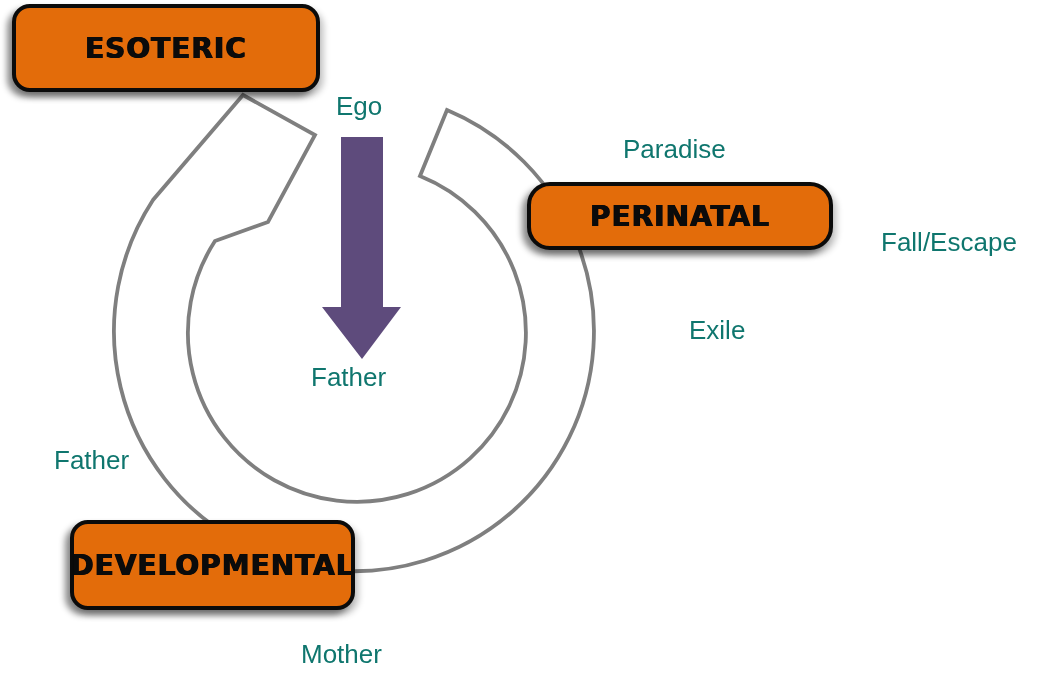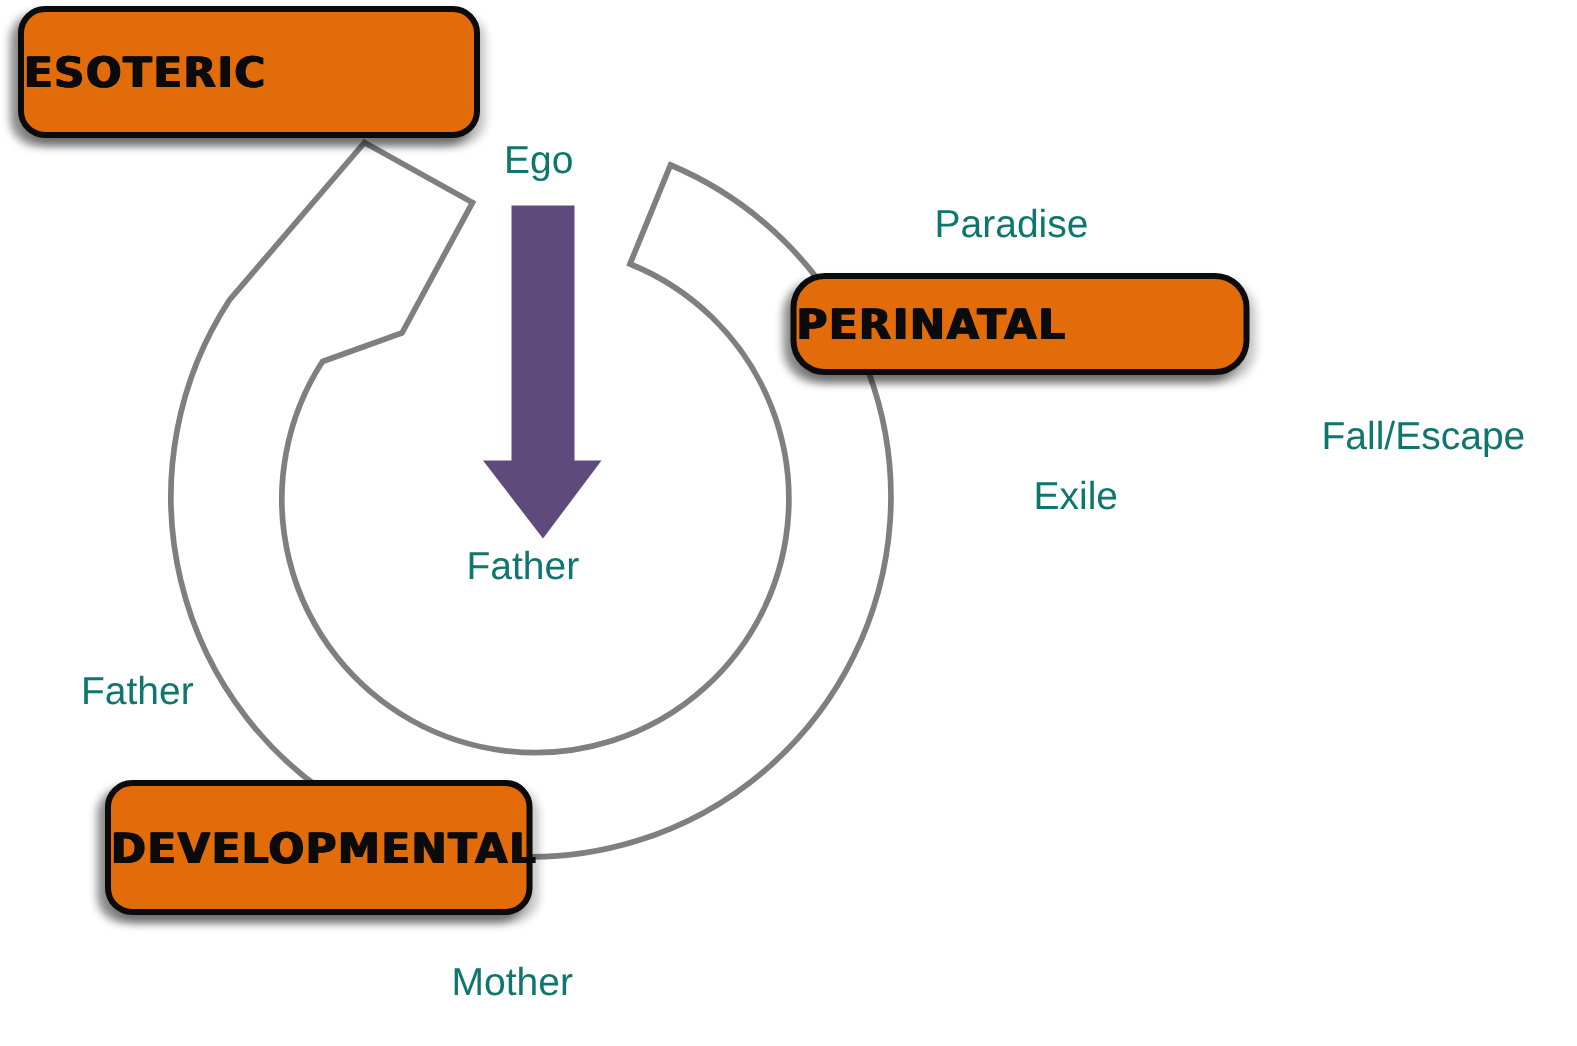--- a/index.html
+++ b/index.html
@@ -27,21 +27,21 @@
   }
   .box {
     position: absolute;
     box-sizing: border-box;
     background: #E36C0A;
     border: 4px solid #0b0b0b;
     border-radius: 18px;
     box-shadow: -5px 5px 6px rgba(0,0,0,0.45), 4px 5px 6px rgba(0,0,0,0.22);
     display: flex;
     align-items: center;
-    justify-content: flex-start;
+    justify-content: center;
   }
   .box-esoteric      { left: 12px;  top: 4px;   width: 308px; height: 88px; }
   .box-perinatal     { left: 527px; top: 182px; width: 306px; height: 68px; border-radius: 23px; }
   .box-developmental { left: 70px;  top: 520px; width: 285px; height: 90px; }
   .box-label {
     font-family: "DejaVu Sans", sans-serif;
     font-weight: 900;
     font-size: 28px;
     letter-spacing: 1px;
     color: #0b0b0b;
@@ -51,21 +51,21 @@
   .lbl {
     position: absolute;
     font-size: 26px;
     line-height: 33px;
     color: #0f766e;
     white-space: nowrap;
   }
   .lbl-ego         { left: 336px; top: 90px;  }
   .lbl-ground      { left: 311px; top: 361px; }
   .lbl-paradise    { left: 623px; top: 133px; }
-  .lbl-fall-escape { left: 881px; top: 226px; margin-top: 48px; }
+  .lbl-fall-escape { left: 881px; top: 226px; }
   .lbl-exile       { left: 653px; top: 314px; margin-left: 36px; }
   .lbl-father      { left: 54px;  top: 444px; text-align: right; }
   .lbl-mother      { left: 301px; top: 638px; text-align: center; }
 </style>
 </head>
 <body>
 
 <div class="canvas">
 
   <svg class="gfx-layer" viewBox="0 0 1051 697" xmlns="http://www.w3.org/2000/svg">

